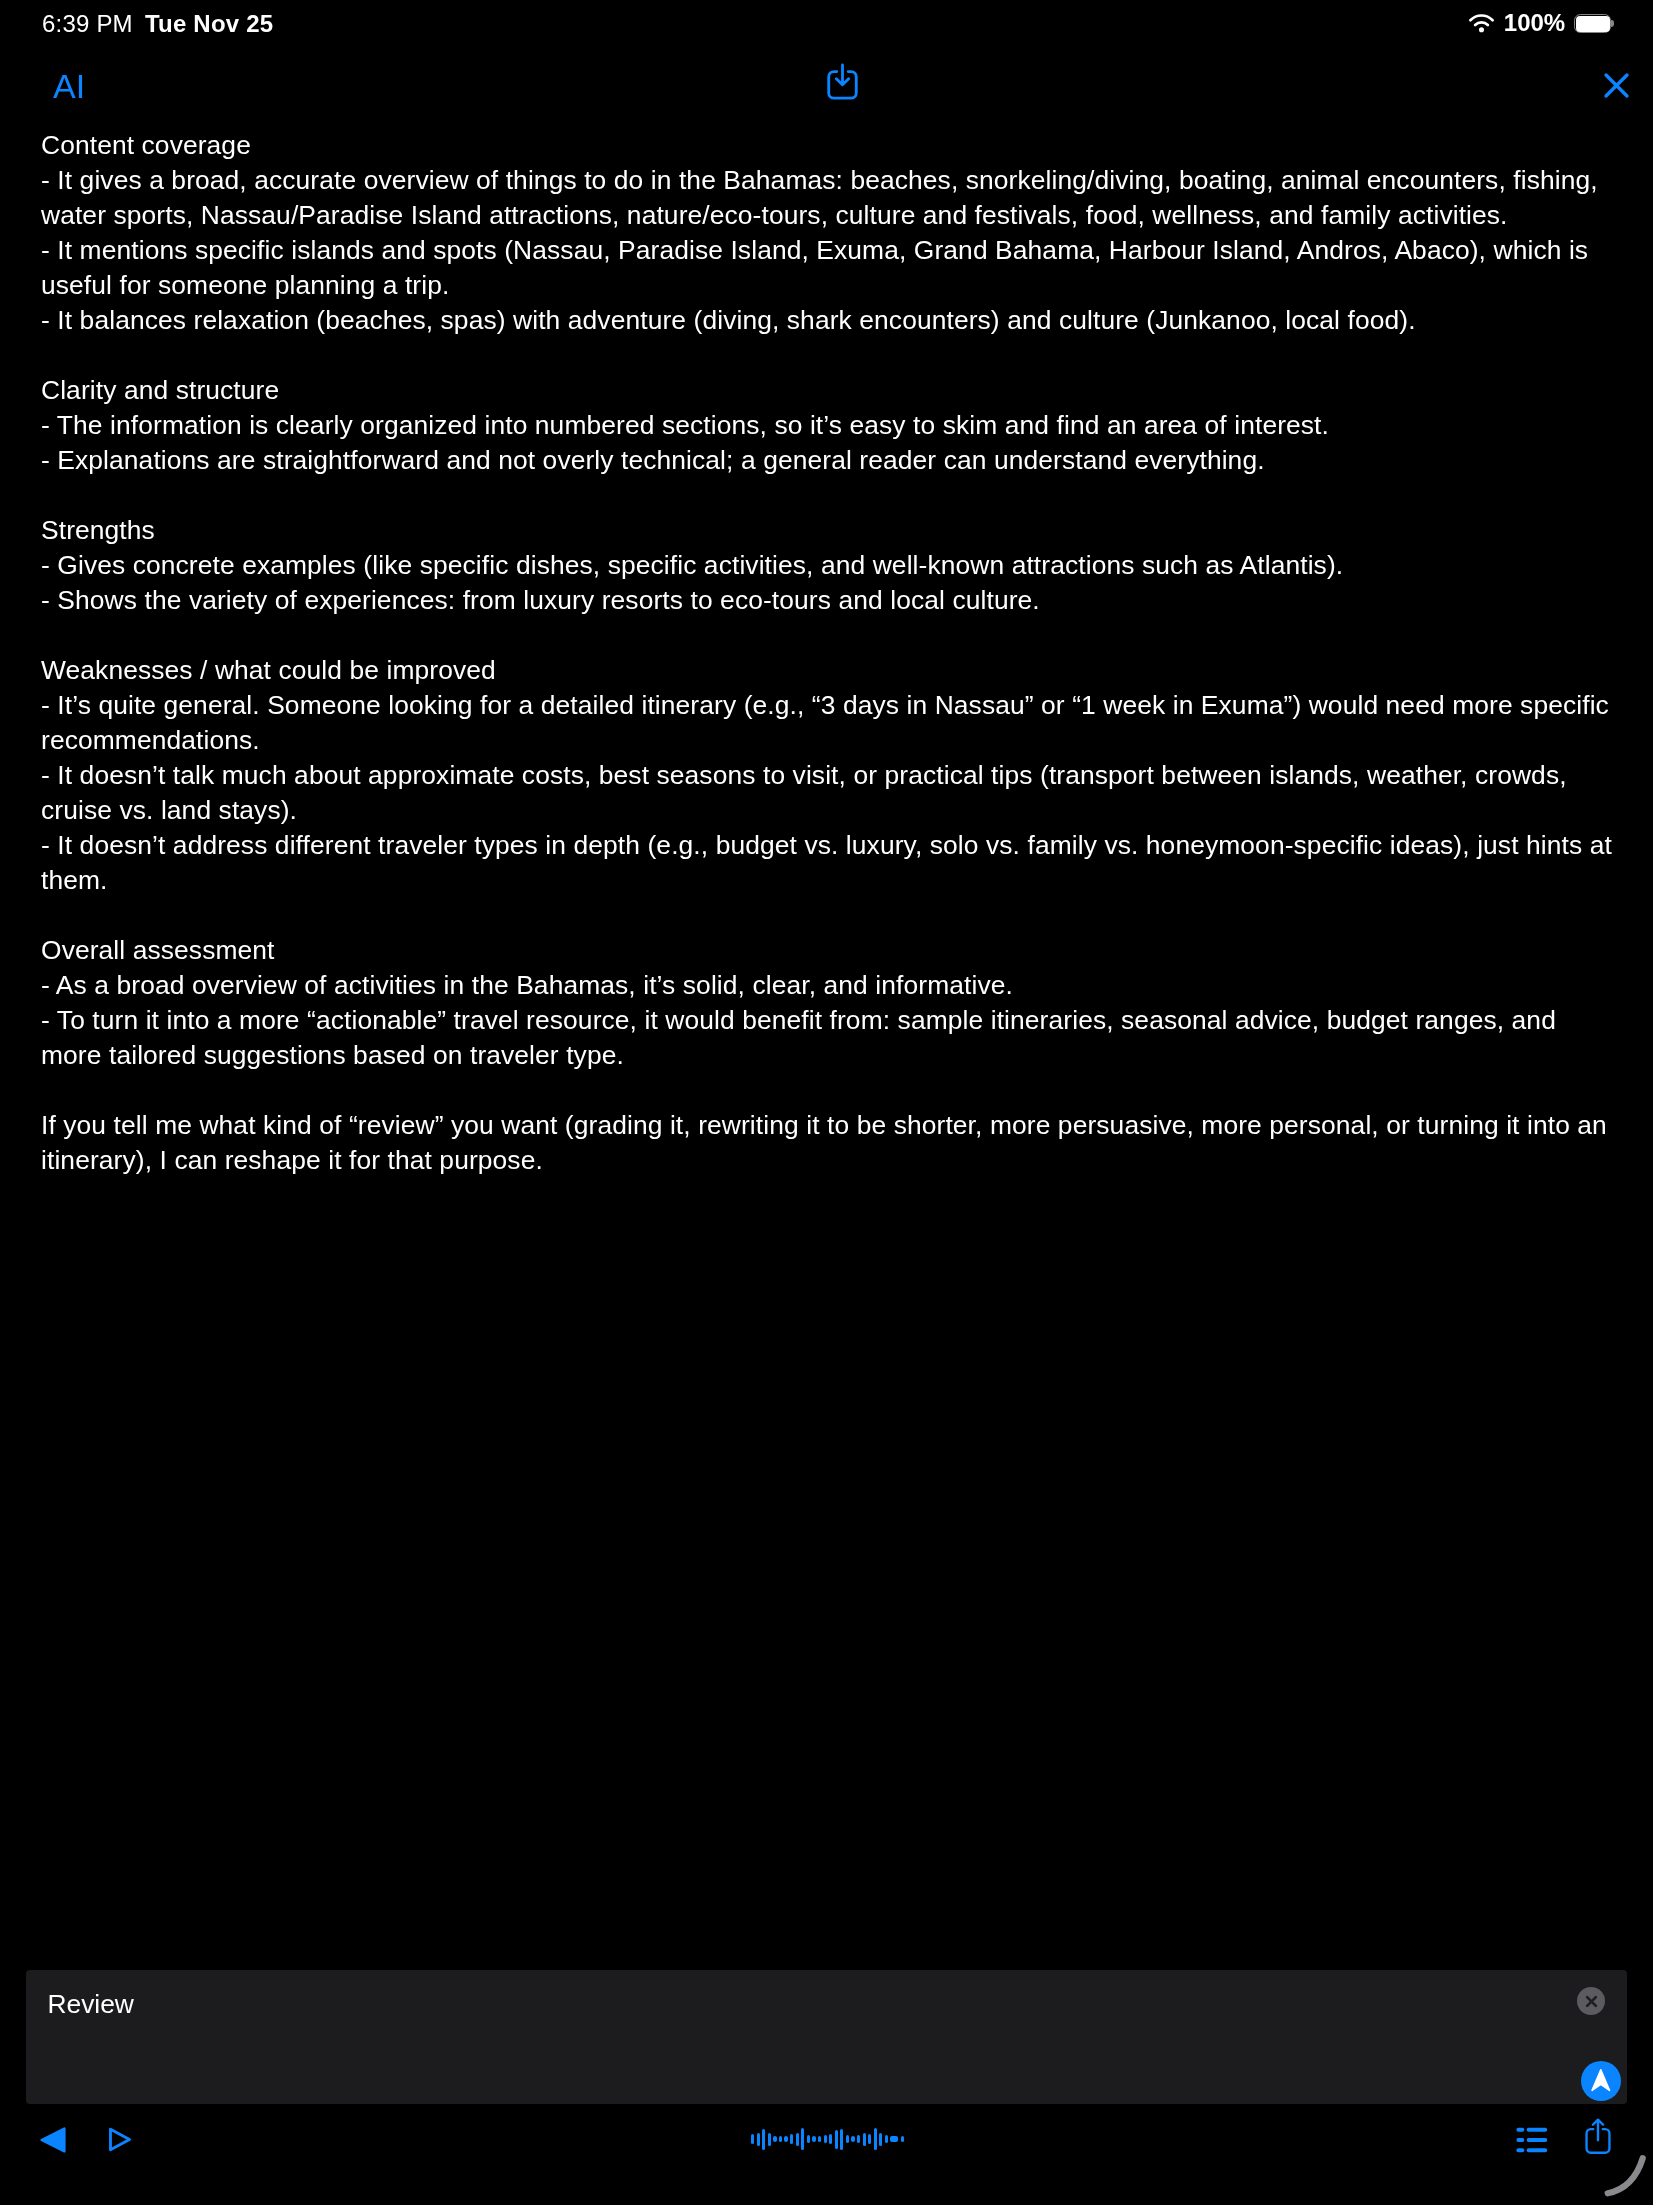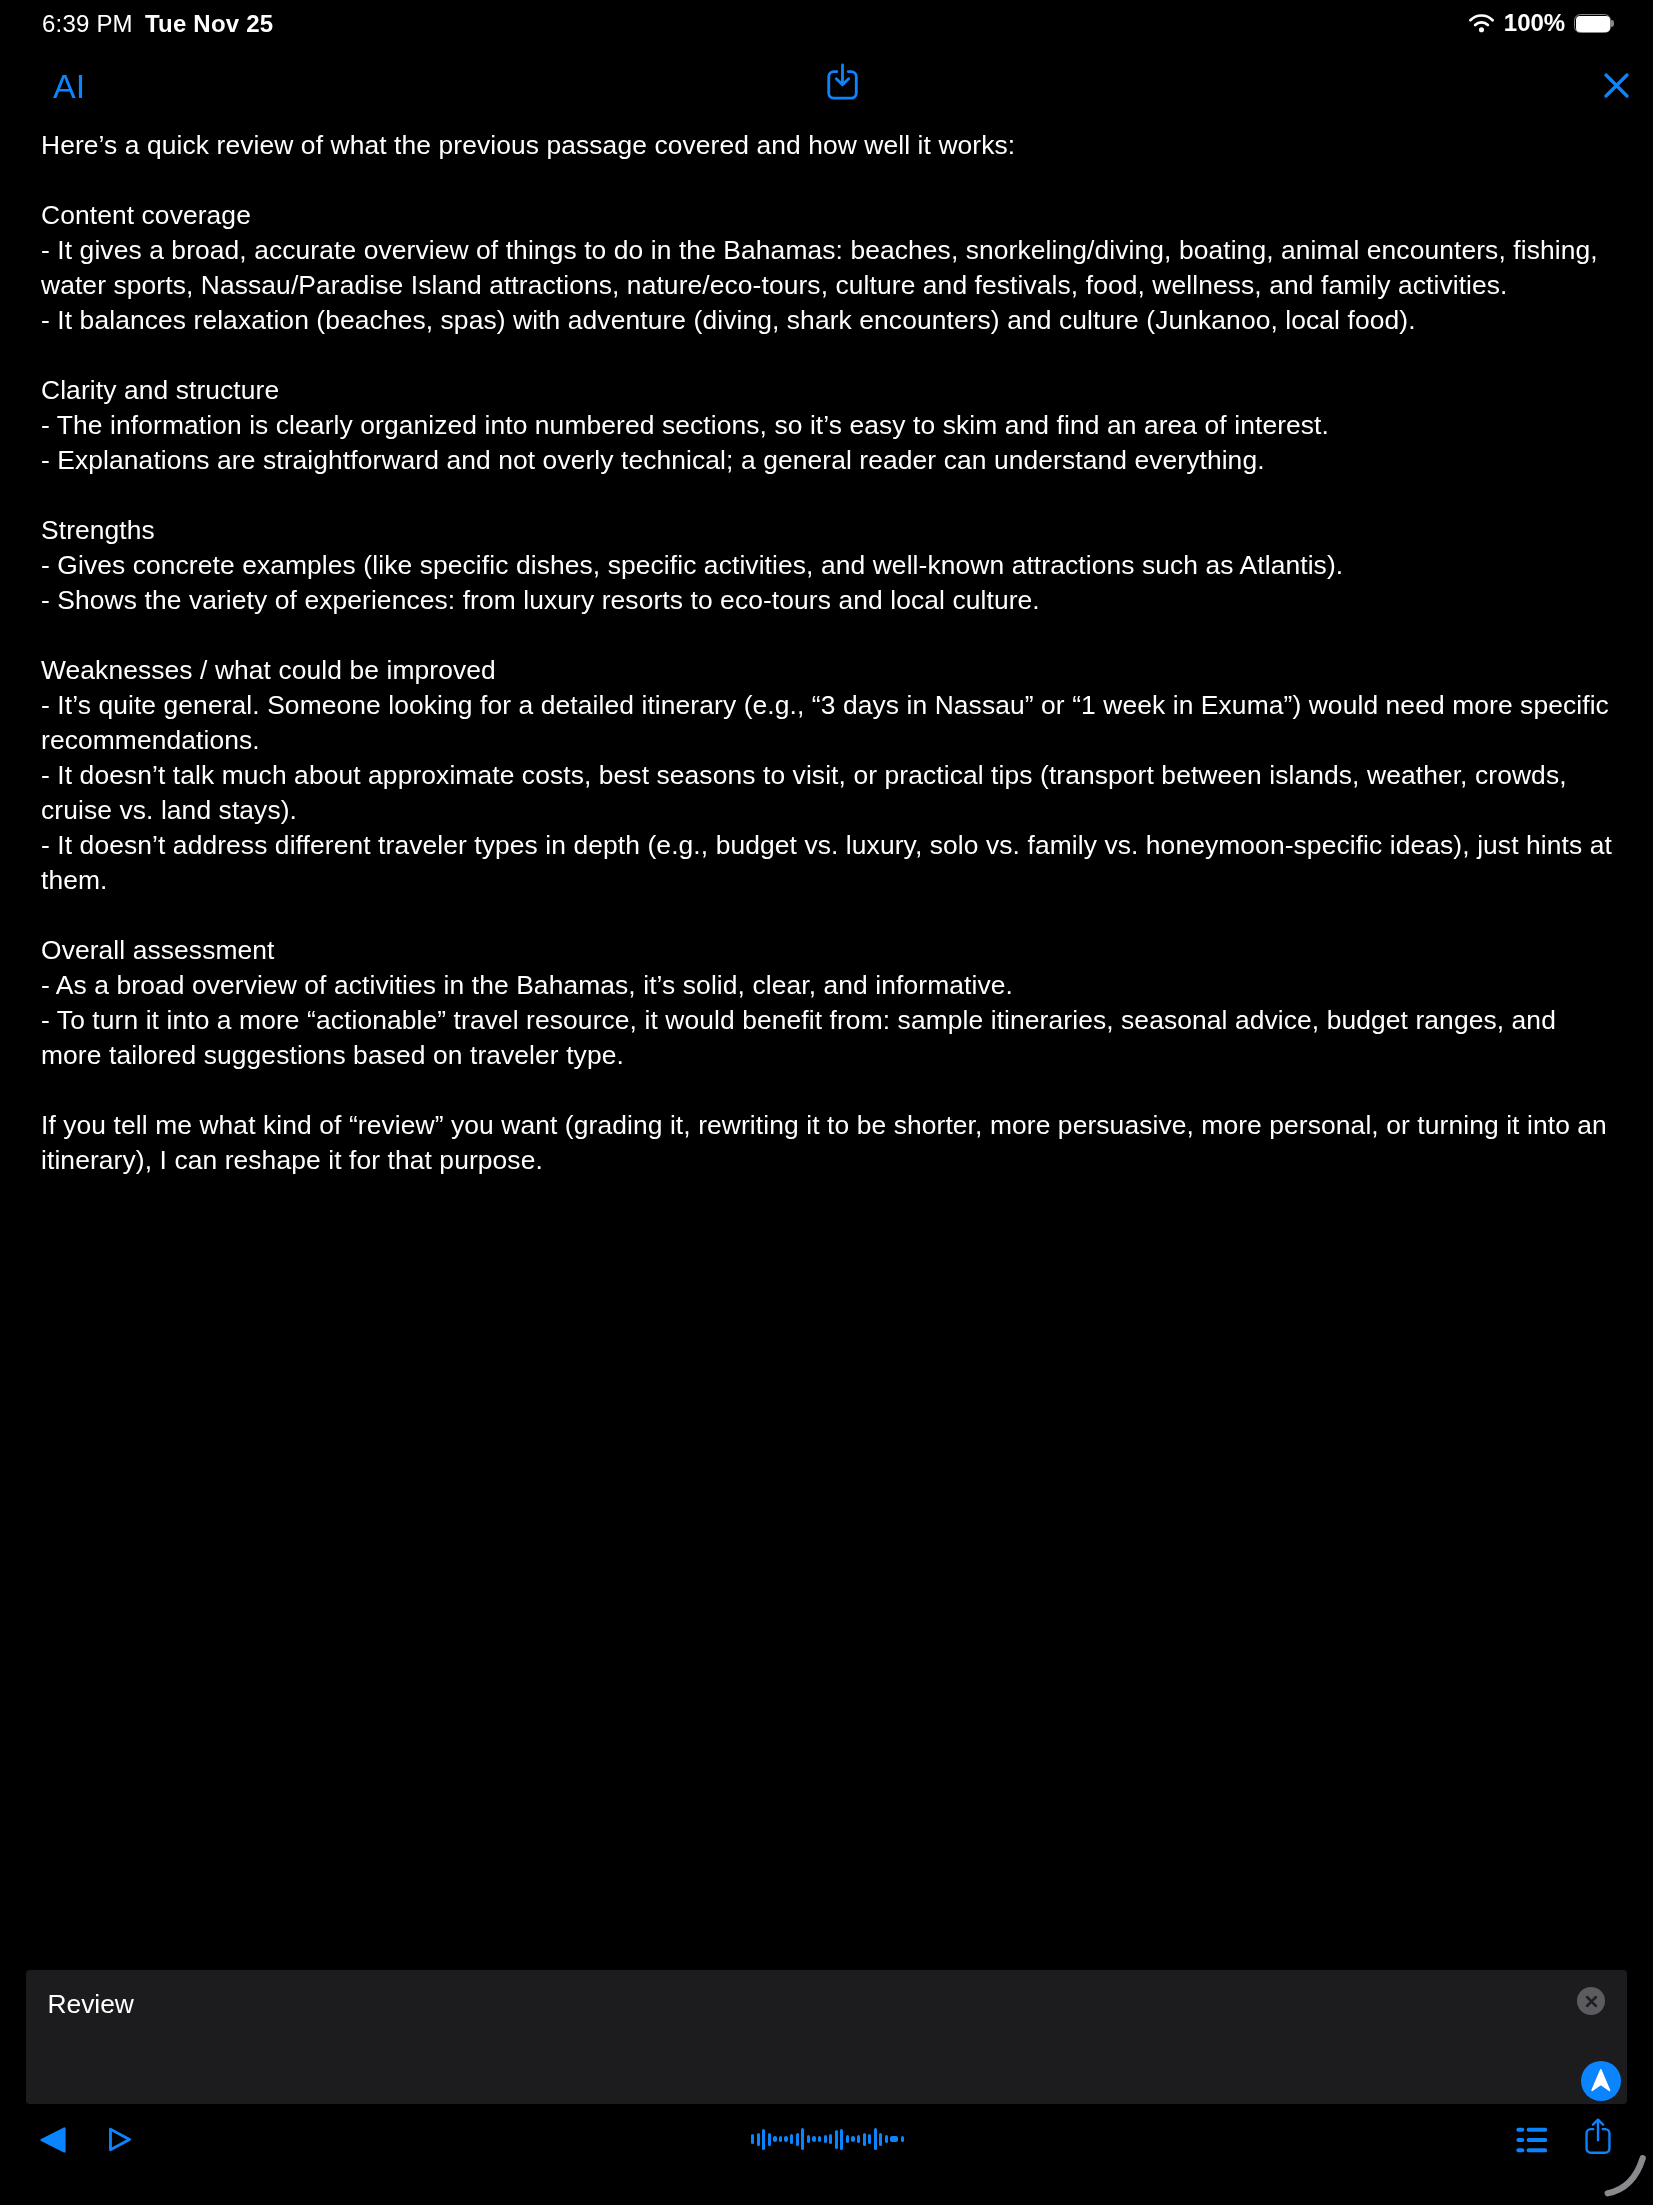--- a/index.html
+++ b/index.html
@@ -102,25 +102,23 @@
     <span>
       <svg width="29" height="29" viewBox="0 0 36 36">
         <path d="M5 5 L31 31 M31 5 L5 31" stroke="#0a84ff" stroke-width="4.2" stroke-linecap="round"></path>
       </svg>
     </span>
   </div>
 </div>
 
 <div class="review-text">
     <div class="para">
-      <div class="line">Here’s a quick review of what the previous passage covered and how well it works:</div>
-    </div>
-    <div class="para">
       <div class="line">Content coverage</div>
       <div class="line">- It gives a broad, accurate overview of things to do in the Bahamas: beaches, snorkeling/diving, boating, animal encounters, fishing, water sports, Nassau/Paradise Island attractions, nature/eco-tours, culture and festivals, food, wellness, and family activities.</div>
+      <div class="line">- It mentions specific islands and spots (Nassau, Paradise Island, Exuma, Grand Bahama, Harbour Island, Andros, Abaco), which is useful for someone planning a trip.</div>
       <div class="line">- It balances relaxation (beaches, spas) with adventure (diving, shark encounters) and culture (Junkanoo, local food).</div>
     </div>
     <div class="para">
       <div class="line">Clarity and structure</div>
       <div class="line">- The information is clearly organized into numbered sections, so it’s easy to skim and find an area of interest.</div>
       <div class="line">- Explanations are straightforward and not overly technical; a general reader can understand everything.</div>
     </div>
     <div class="para">
       <div class="line">Strengths</div>
       <div class="line">- Gives concrete examples (like specific dishes, specific activities, and well-known attractions such as Atlantis).</div>

